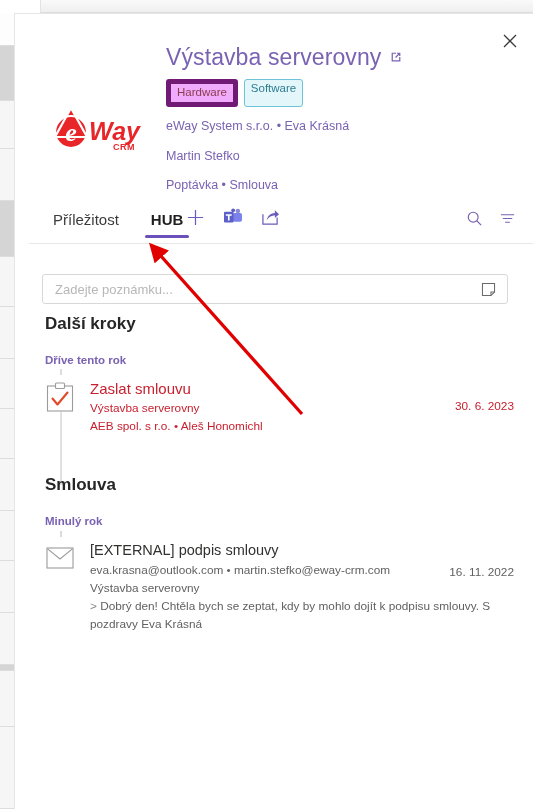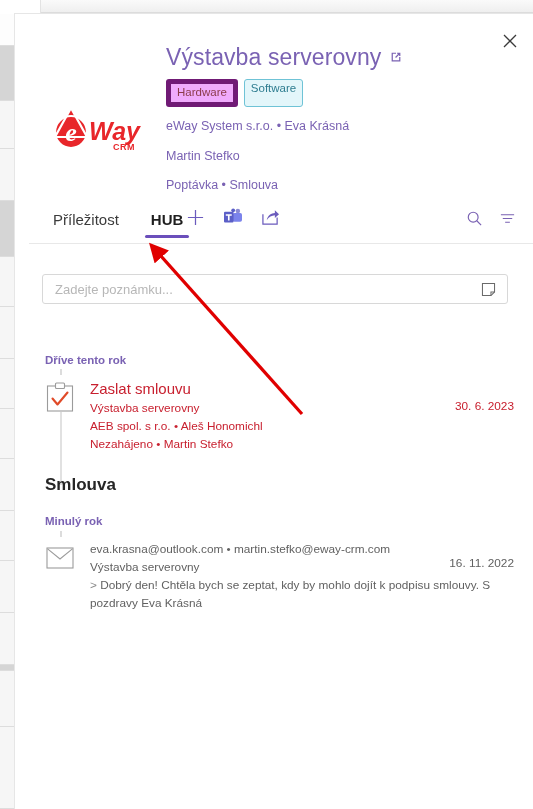--- a/index.html
+++ b/index.html
@@ -267,58 +267,59 @@
     <div class="notebox">
       <input type="text" placeholder="Zadejte poznámku..." style="">
       <span class="note-ico">
         <svg width="17" height="17" viewBox="0 0 18 18" aria-hidden="true">
           <path d="M2.6 2.6 H15.4 V11.6 L11.6 15.4 H2.6 Z" fill="none" stroke="#6a6a6a" stroke-width="1.1"></path>
           <path d="M15.4 11.6 H11.6 V15.4" fill="none" stroke="#6a6a6a" stroke-width="1.1"></path>
         </svg>
       </span>
     </div>
 
+    <div class="section-title" style="top:300px;">Další kroky</div>
     <div class="group-label" style="top:340px;">Dříve tento rok</div>
 
     <div class="item red" style="top:364px;">
       <div class="tl-dot"></div>
       <div class="item-ico">
         <svg width="28" height="31" viewBox="0 0 28 31" aria-hidden="true">
           <rect x="1.5" y="4" width="25" height="25" fill="#ffffff" stroke="#9b9b9b" stroke-width="1.1"></rect>
           <rect x="9.5" y="1" width="9" height="5.5" rx="1" fill="#ffffff" stroke="#9b9b9b" stroke-width="1.1"></rect>
           <path d="M6.5 16.5 L11.5 22.5 L21.5 10.5" fill="none" stroke="#e04a28" stroke-width="2.1" stroke-linecap="round" stroke-linejoin="round"></path>
         </svg>
       </div>
       <div class="tl-line" style="top:34px;height:73px;"></div>
       <div class="item-body">
         <div class="item-title">Zaslat smlouvu</div>
         <div style="position:relative;">
           <div class="item-sub">Výstavba serverovny</div>
           <div class="item-date" style="top:0;">30. 6. 2023</div>
         </div>
         <div class="item-sub">AEB spol. s r.o. • Aleš Honomichl</div>
-        <div class="item-sub">Nezahájeno • Martin Stefko</div>
       </div>
     </div>
 
     <div class="section-title" style="top:461px;">Smlouva</div>
     <div class="group-label" style="top:501px;">Minulý rok</div>
 
     <div class="item gray" style="top:526px;">
       <div class="tl-dot"></div>
       <div class="item-ico" style="top:7px;">
         <svg width="28" height="22" viewBox="0 0 28 22" aria-hidden="true">
           <rect x="1" y="1" width="26" height="20" fill="#ffffff" stroke="#9b9b9b" stroke-width="1.1"></rect>
           <path d="M1.6 1.8 L14 12 L26.4 1.8" fill="none" stroke="#9b9b9b" stroke-width="1.1"></path>
         </svg>
       </div>
       <div class="item-body">
+        <div class="item-title">[EXTERNAL] podpis smlouvy</div>
         <div style="position:relative;">
           <div class="item-sub">eva.krasna@outlook.com • martin.stefko@eway-crm.com</div>
-          <div class="item-date" style="top:16px;">16. 11. 2022</div>
+          <div class="item-date" style="top:4px;">16. 11. 2022</div>
         </div>
         <div class="item-sub">Výstavba serverovny</div>
         <div class="preview">
           <span class="chev">&gt;</span>
           <span>Dobrý den!    Chtěla bych se zeptat, kdy by mohlo dojít k podpisu smlouvy.    S pozdravy   Eva Krásná</span>
         </div>
       </div>
     </div>
 
   </div>

